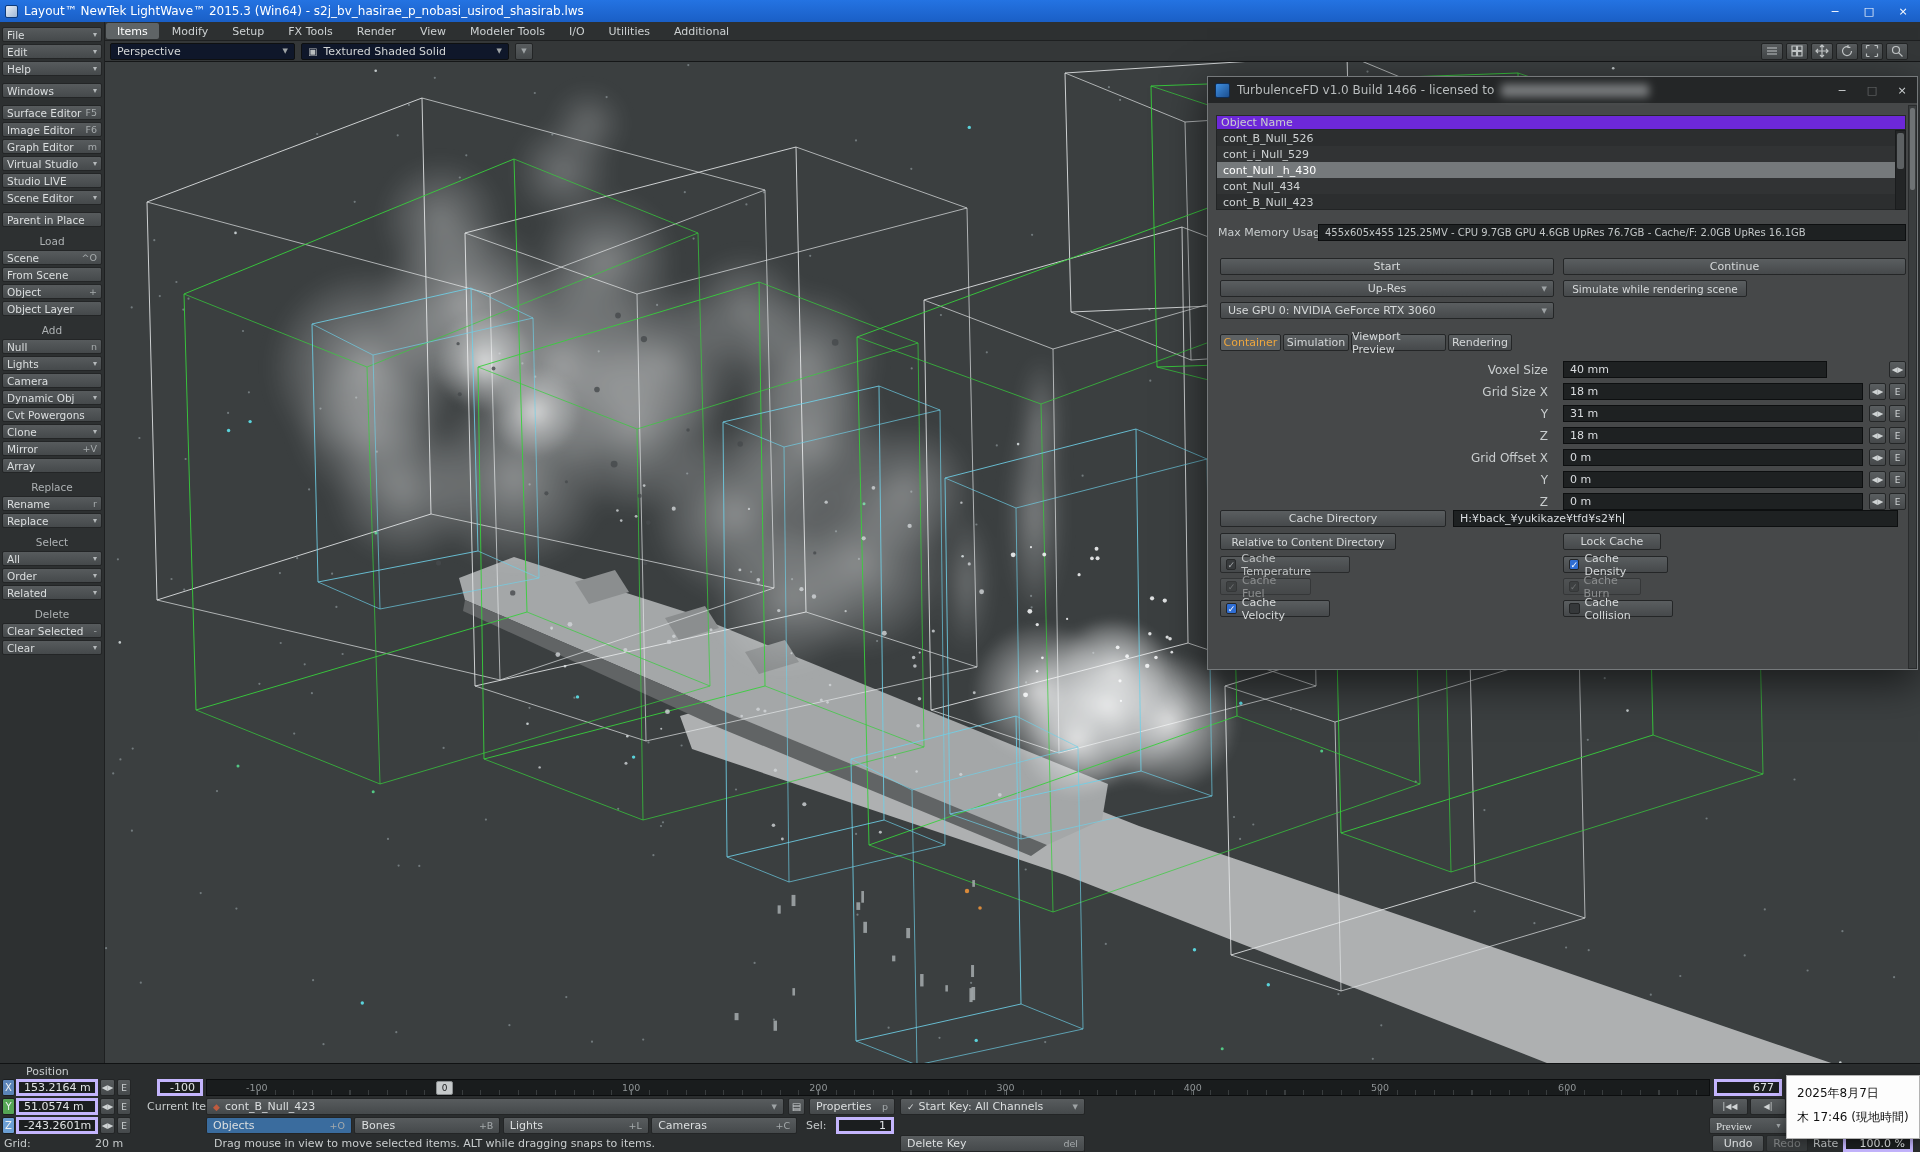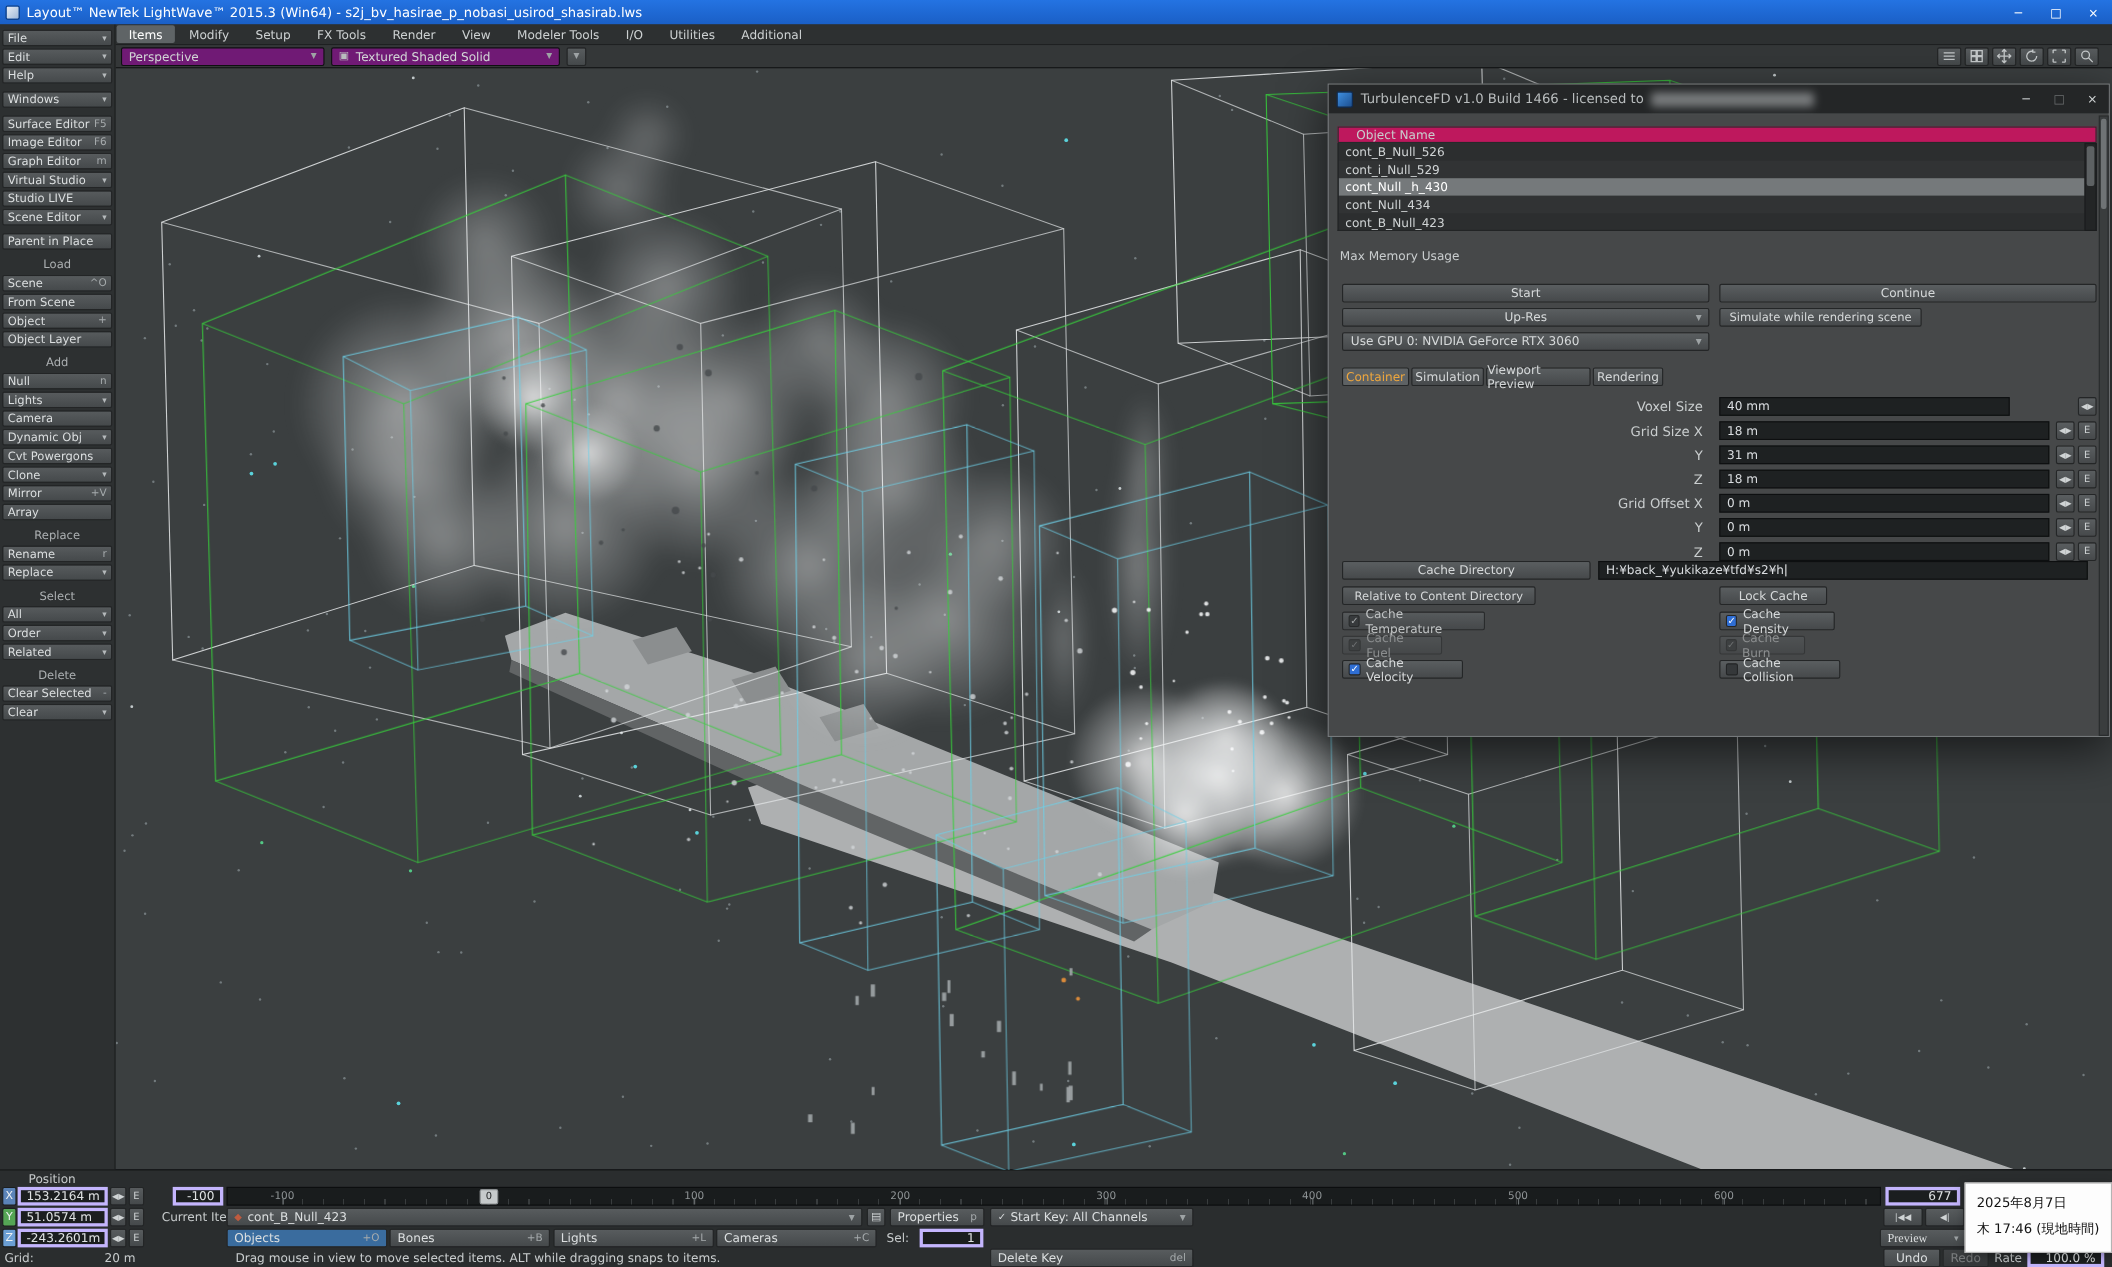--- a/index.html
+++ b/index.html
@@ -12,21 +12,21 @@
 .app-icon{width:13px;height:13px;margin:0 6px 0 5px;border-radius:2px;background:linear-gradient(135deg,#e8eef5,#9fb8d8);border:1px solid #0d3a7a;}
 .title-text{white-space:nowrap;}
 .win-controls{margin-left:auto;display:flex;height:22px;}
 .win-btn{width:34px;height:22px;display:flex;align-items:center;justify-content:center;font-size:11px;color:#fff;}
 
 
 .menubar{position:absolute;left:105px;top:22px;right:0;height:19px;background:#2d3031;border-bottom:1px solid #1e2021;display:flex;align-items:center;z-index:20;}
 .menu-item{padding:1px 11px;height:16px;display:flex;align-items:center;color:#cdd1d2;border-radius:2px;margin:0 1px;}
 .menu-item.active{background:#5f6466;color:#fff;}
 .vtoolbar{position:absolute;left:105px;top:41px;right:0;height:21px;background:#343738;border-bottom:1px solid #151718;display:flex;align-items:center;z-index:20;padding-left:5px;}
-.dropdown{height:17px;background:#701a75;border:1px solid #0e1011;border-radius:2px;display:flex;align-items:center;padding:0 6px;gap:6px;color:#d2d5d6;margin-right:6px;}
+.dropdown{height:17px;background:#0f172a;border:1px solid #0e1011;border-radius:2px;display:flex;align-items:center;padding:0 6px;gap:6px;color:#d2d5d6;margin-right:6px;}
 .dropdown .caret,.mini-drop{font-size:7px;color:#9ea3a5;}
 .view-mode{width:185px;}
 .shade-mode{width:208px;}
 .shade-ico{font-size:10px;color:#b9bdbe;}
 .dropdown span:nth-child(1){white-space:nowrap;}
 .dropdown .caret{margin-left:auto;}
 .mini-drop{width:18px;height:17px;background:linear-gradient(#585c5e,#45494b);border:1px solid #232526;border-radius:2px;display:flex;align-items:center;justify-content:center;}
 .vt-icons{margin-left:auto;margin-right:12px;display:flex;gap:3px;}
 .vt-icon{width:22px;height:17px;background:linear-gradient(#585c5e,#45494b);border:1px solid #232526;border-radius:2px;display:flex;align-items:center;justify-content:center;}
 
@@ -43,21 +43,21 @@
 .viewport svg{position:absolute;left:0;top:0;}
 
 
 .tfd{position:absolute;left:1207px;top:76px;width:711px;height:594px;background:#464849;border:1px solid #75797b;box-shadow:0 12px 40px rgba(0,0,0,.6);z-index:25;font-size:11px;}
 .tfd-tb{position:absolute;left:0;top:0;right:0;height:26px;background:#242627;display:flex;align-items:center;padding-left:7px;gap:7px;color:#b9bdbe;font-size:12px;}
 .tfd-ico{width:15px;height:15px;border-radius:2px;background:linear-gradient(135deg,#3f8fe0,#1c4f90);border:1px solid #0e2c55;}
 .tfd-blur{width:148px;height:13px;background:#95989a;opacity:.75;border-radius:2px;filter:blur(4px);}
 .tfd-winbtns{margin-left:auto;display:flex;height:26px;}
 .tfd-wb{width:30px;height:26px;display:flex;align-items:center;justify-content:center;color:#cfd3d4;font-size:11px;}
 .tfd-wb.dim{opacity:.4;}
-.tfd-objhdr{position:absolute;left:8px;top:38px;width:690px;height:15px;background:#be185d;border:1px solid #27292a;color:#c9cdce;display:flex;align-items:center;padding-left:16px;}
+.tfd-objhdr{position:absolute;left:8px;top:38px;width:690px;height:15px;background:#6d28d9;border:1px solid #27292a;color:#c9cdce;display:flex;align-items:center;padding-left:4px;}
 .tfd-list{position:absolute;left:8px;top:53px;width:690px;height:80px;background:#2c2e2f;border:1px solid #222425;border-top:none;overflow:hidden;}
 .tfd-list-row{height:16px;display:flex;align-items:center;padding-left:6px;color:#cfd3d4;}
 .tfd-list-row.odd{background:#313334;}
 .tfd-list-row.selected{background:#75797b;color:#fff;}
 .tfd-list-scroll{position:absolute;left:687px;top:53px;width:11px;height:80px;background:#232526;border:1px solid #1a1c1d;}
 .tfd-list-scroll .thumb{position:absolute;left:1px;right:1px;top:2px;height:36px;background:#5d6163;border-radius:2px;}
 .tfd-mem-label{position:absolute;left:10px;top:149px;color:#c9cdce;}
 .tfd-mem-value{position:absolute;left:110px;top:147px;width:588px;height:17px;background:#1e2122;border:1px solid #0d0f10;color:#c3c7c8;font-size:10px;display:flex;align-items:center;padding:0 6px;white-space:nowrap;overflow:hidden;}
 .tfd-btn{position:absolute;height:17px;background:linear-gradient(#5a5e60,#46494b);border:1px solid #242627;border-radius:2px;display:flex;align-items:center;justify-content:center;color:#d6d9da;white-space:nowrap;overflow:hidden;}
 .tfd-btn .caret{font-size:7px;color:#9ea3a5;position:absolute;right:6px;}
@@ -833,20 +833,21 @@
         <div class="tfd-list-row">cont_B_Null_526</div>
         <div class="tfd-list-row odd">cont_i_Null_529</div>
         <div class="tfd-list-row selected">cont_Null _h_430</div>
         <div class="tfd-list-row odd">cont_Null_434</div>
         <div class="tfd-list-row">cont_B_Null_423</div>
       </div>
     <div class="tfd-list-scroll">
         <div class="thumb"></div>
       </div>
     <div class="tfd-mem-label">Max Memory Usage</div>
+    <div class="tfd-mem-value">455x605x455 125.25MV - CPU 9.7GB GPU 4.6GB UpRes 76.7GB - Cache/F: 2.0GB UpRes 16.1GB</div>
     <div class="tfd-btn start">Start</div>
     <div class="tfd-btn continue">Continue</div>
     <div class="tfd-btn upres">
       <span>Up-Res</span>
       <span class="caret">▼</span>
     </div>
     <div class="tfd-btn simrender">Simulate while rendering scene</div>
     <div class="tfd-btn gpu">
       <span>Use GPU 0: NVIDIA GeForce RTX 3060</span>
       <span class="caret">▼</span>

